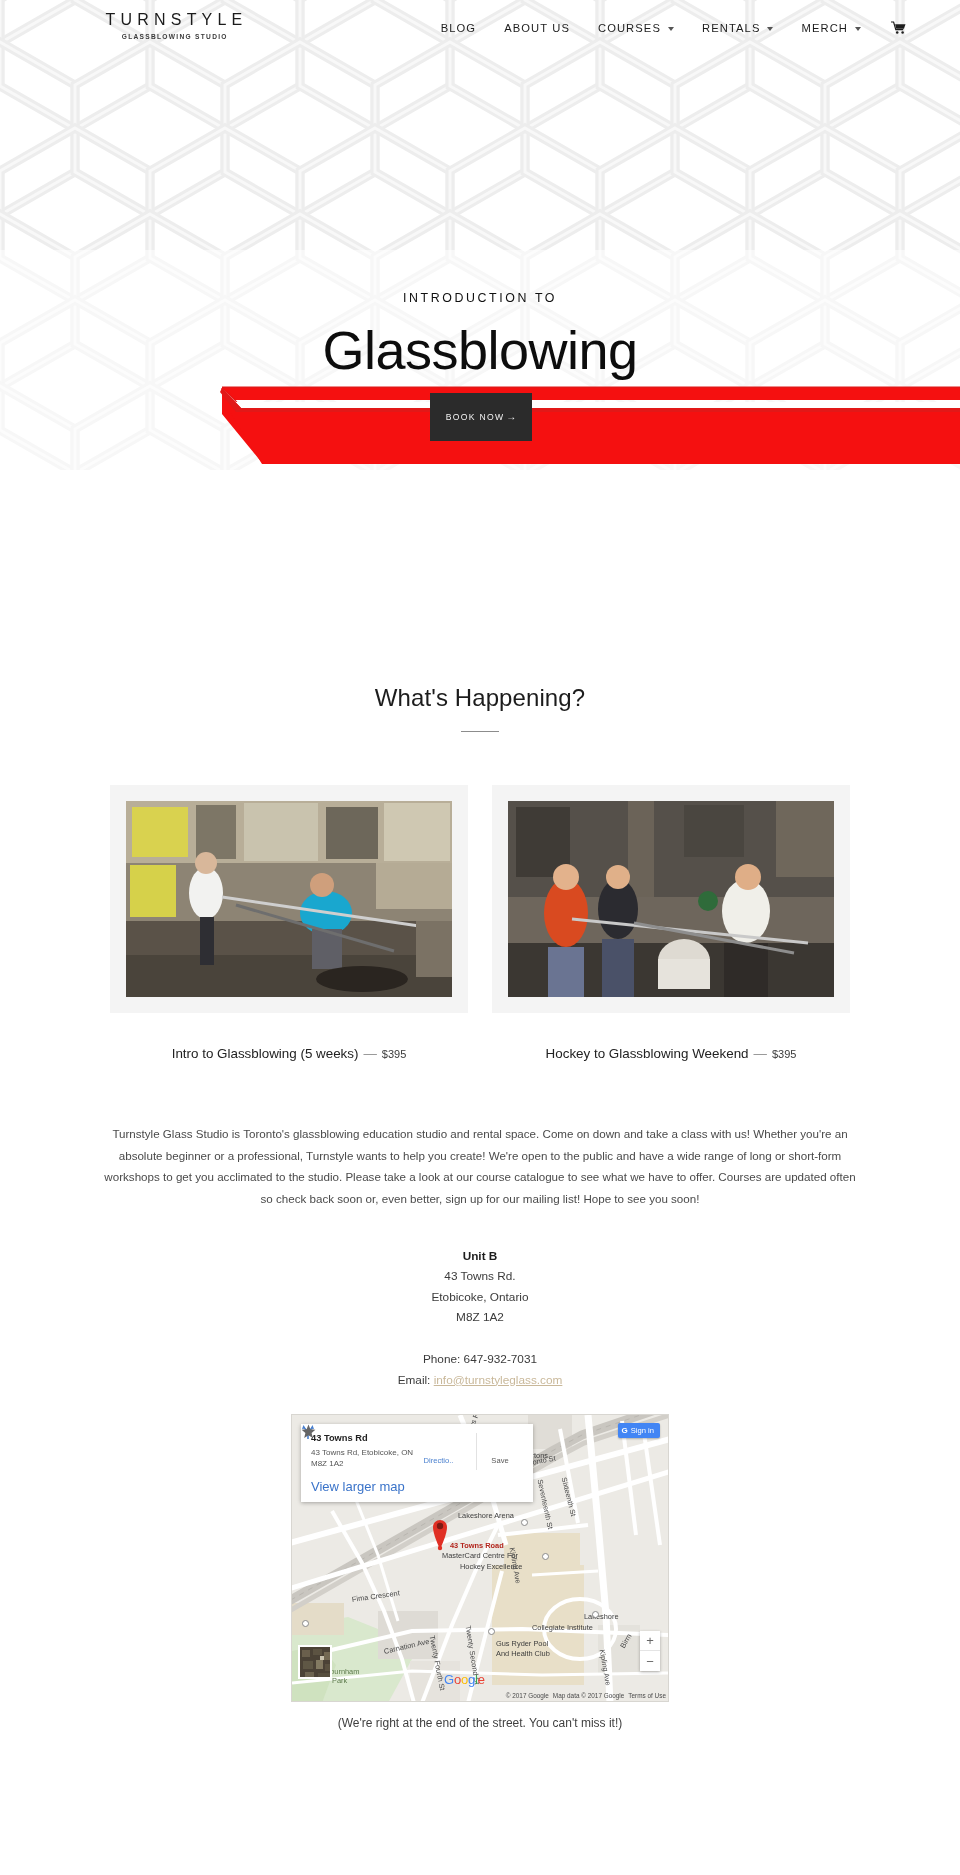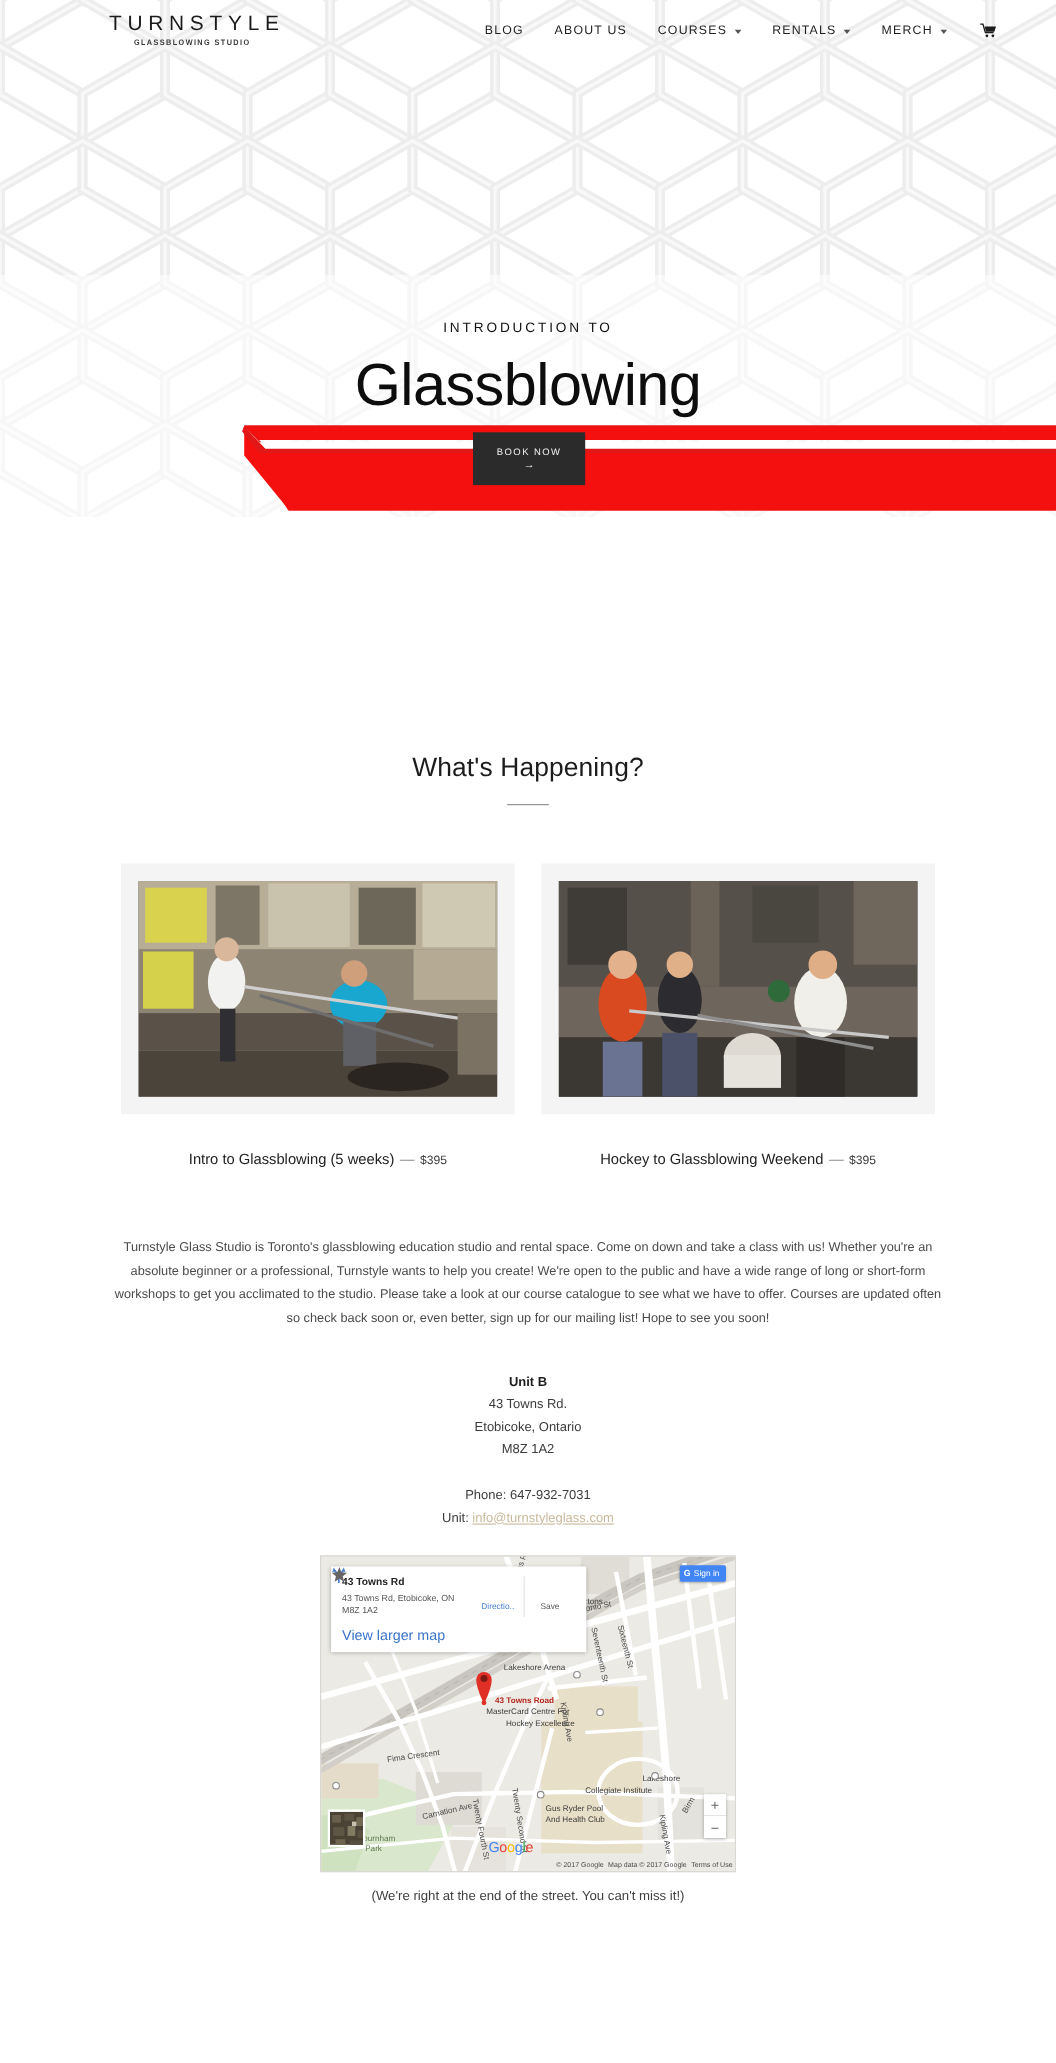--- a/index.html
+++ b/index.html
@@ -39,21 +39,21 @@
   }
   .logo-wrap {
     position:absolute;
     left:94px;
     top:12px;
     text-align:center;
     width:160px;
   }
   .logo-main {
     font-family:"Liberation Sans", sans-serif;
-    font-size:19px;
+    font-size:16px;
     letter-spacing:5.2px;
     color:#1b1b1b;
     font-weight:400;
     line-height:1.05;
     text-indent:5px;
   }
   .logo-sub {
     font-size:6.6px;
     letter-spacing:1.3px;
     color:#3a3a3a;
@@ -133,21 +133,20 @@
   .book-btn {
     position:absolute;
     left:430px;
     top:393px;
     width:102px;
     height:48px;
     background:#2b2b2b;
     color:#fff;
     z-index:6;
     display:flex;
-    flex-direction:column;
     align-items:center;
     justify-content:center;
     cursor:pointer;
     gap:2px;
   }
   .book-btn .lbl {
     font-size:8.6px;
     letter-spacing:1.3px;
     color:#f2f2f2;
   }
@@ -267,21 +266,21 @@
     padding:9px 10px 8px 10px;
     z-index:9;
     display:flex;
     flex-direction:column;
   }
   .mc-row { display:flex; }
   .mc-left { flex:1; min-width:0; }
   .mc-title { font-size:9.3px; font-weight:700; color:#222; margin-bottom:4px;}
   .mc-addr { font-size:8px; color:#555; line-height:1.42; }
   .mc-link { font-size:13px; color:#3a73c9; margin-top:9px; cursor:pointer; }
-  .mc-actions { display:flex; }
+  .mc-actions { display:flex;gap:14px; }
   .mc-act {
     width:47px;
     text-align:center;
     font-size:7.6px;
     color:#4a80cf;
     cursor:pointer;
     padding-top:2px;
   }
   .mc-act.save { color:#585858; border-left:1px solid #e2e2e2; }
   .mc-ico { height:18px; display:flex; align-items:center; justify-content:center; margin-bottom:3px;}
@@ -598,21 +597,21 @@
   <div class="addr">
     <div class="unit">Unit B</div>
     <div>43 Towns Rd.</div>
     <div>Etobicoke, Ontario</div>
     <div>M8Z 1A2</div>
   </div>
 
   <div class="contact">
     <div>Phone: 647-932-7031</div>
     <div>
-      <span>Unit: </span><a href="#">info@turnstyleglass.com</a>
+      <span>Email: </span><a href="#">info@turnstyleglass.com</a>
     </div>
   </div>
 </section>
 
 <div class="map-outer">
   <div class="map">
 
     <svg width="378" height="288" viewBox="0 0 378 288" xmlns="http://www.w3.org/2000/svg">
       <rect width="378" height="288" fill="#eceae5"></rect>
 

